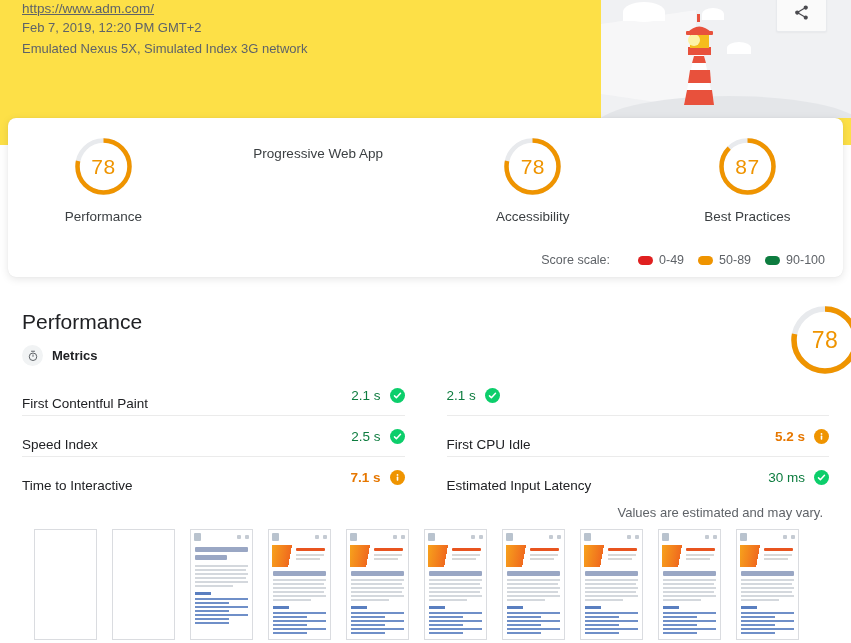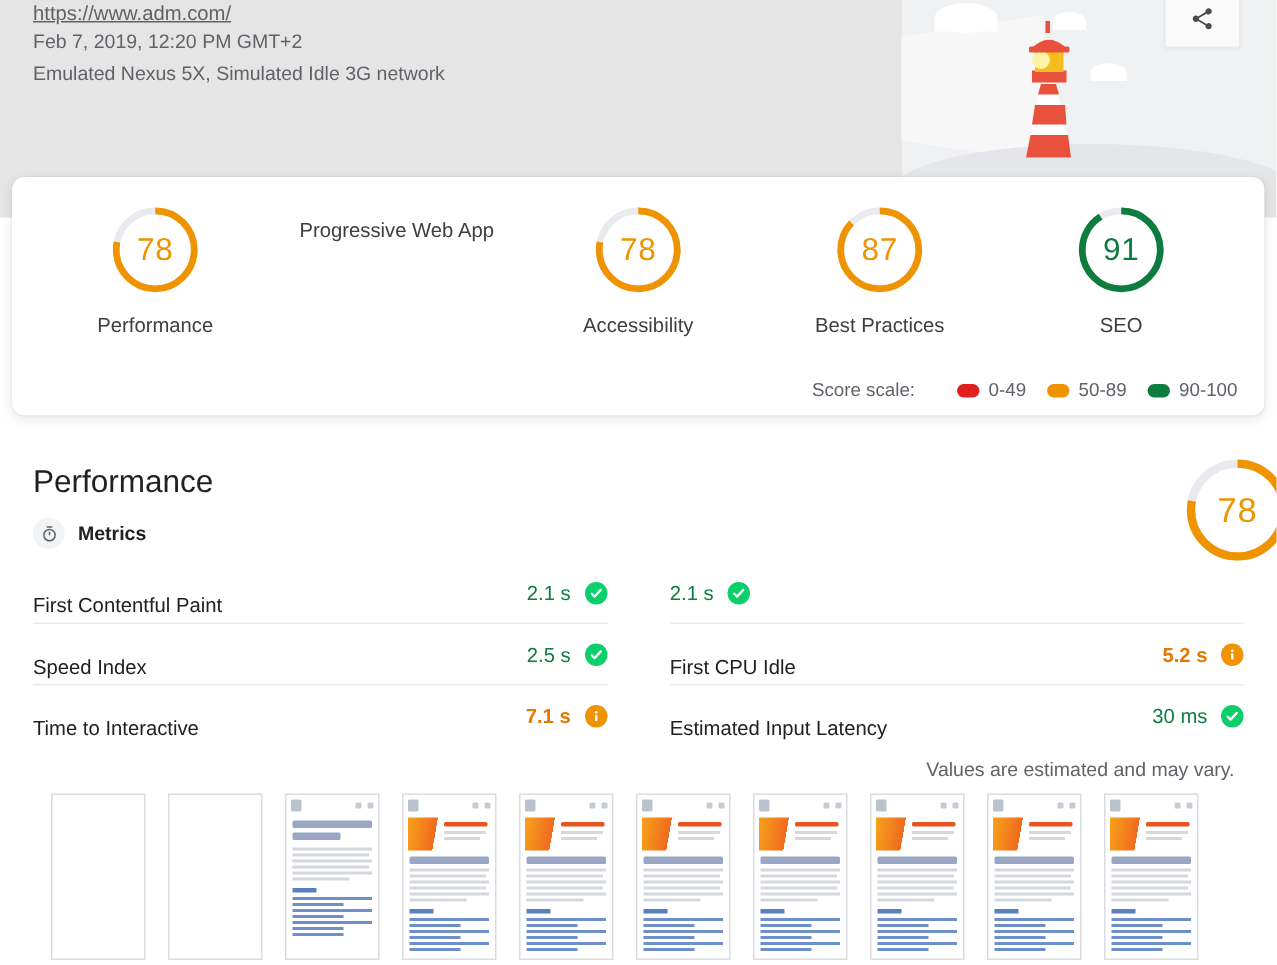--- a/index.html
+++ b/index.html
@@ -8,21 +8,21 @@
     font-family: "Liberation Sans", sans-serif;
     background: #ffffff;
     overflow: hidden;
   }
   .page { position: relative; width: 851px; height: 643px; background: #ffffff; }
 
   
   .header {
     position: relative;
     height: 145px;
-    background: #e5e5e5;
+    background: #fde047;
     overflow: hidden;
   }
   .header-meta {
     position: absolute;
     left: 22px; top: 0px;
     z-index: 4;
   }
   .url-link {
     display: block;
     font-size: 13.5px;
@@ -249,21 +249,21 @@
       <rect x="89" y="33" width="19" height="15" fill="#f5bc1d"></rect>
       <circle cx="93" cy="40" r="6" fill="#fdf3a6"></circle>
       <path d="M86 33 Q98 20 111 33 Z" fill="#e8513c"></path>
       <rect x="85" y="31" width="27" height="4" rx="1" fill="#e8513c"></rect>
       <rect x="96" y="14" width="3" height="8" fill="#e8513c"></rect>
     </svg>
 
     <div class="header-meta">
       <a class="url-link" href="#">https://www.adm.com/</a>
       <span class="meta-line">Feb 7, 2019, 12:20 PM GMT+2</span>
-      <span class="meta-line">Emulated Nexus 5X, Simulated Idle 3G network</span>
+      <span class="meta-line">Emulated Nexus 5X, Simulated Index 3G network</span>
     </div>
 
     <div class="share-btn">
       <svg width="17" height="17" viewBox="0 0 24 24" fill="#4a4a4f">
         <path d="M18 16.08c-.76 0-1.44.3-1.96.77L8.91 12.7c.05-.23.09-.46.09-.7s-.04-.47-.09-.7l7.05-4.11c.54.5 1.25.81 2.04.81 1.66 0 3-1.34 3-3s-1.34-3-3-3-3 1.34-3 3c0 .24.04.47.09.7L8.04 9.81C7.5 9.31 6.79 9 6 9c-1.66 0-3 1.34-3 3s1.34 3 3 3c.79 0 1.5-.31 2.04-.81l7.12 4.16c-.05.21-.08.43-.08.65 0 1.61 1.31 2.92 2.92 2.92s2.92-1.31 2.92-2.92-1.31-2.92-2.92-2.92z"></path>
       </svg>
     </div>
   </div>
 
   <div class="scores-card">
@@ -299,30 +299,20 @@
         <div class="gauge-ring">
           <svg width="63" height="63" viewBox="0 0 63 63">
             <circle cx="31.5" cy="31.5" r="26" fill="none" stroke="#e8eaed" stroke-width="4.5"></circle>
             <circle cx="31.5" cy="31.5" r="26" fill="none" stroke="#ef9400" stroke-width="4.5" stroke-dasharray="142.1 148.7" stroke-linecap="butt" transform="rotate(-90 31.5 31.5)"></circle>
           </svg>
           <div class="gauge-num" style="color:#ef9400">87</div>
         </div>
         <div class="gauge-label">Best Practices</div>
       </div>
 
-      <div class="gauge-item">
-        <div class="gauge-ring">
-          <svg width="63" height="63" viewBox="0 0 63 63">
-            <circle cx="31.5" cy="31.5" r="26" fill="none" stroke="#e8eaed" stroke-width="4.5"></circle>
-            <circle cx="31.5" cy="31.5" r="26" fill="none" stroke="#0d7c3f" stroke-width="4.5" stroke-dasharray="148.6 142.2" stroke-linecap="butt" transform="rotate(-90 31.5 31.5)"></circle>
-          </svg>
-          <div class="gauge-num" style="color:#0d7c3f">91</div>
-        </div>
-        <div class="gauge-label">SEO</div>
-      </div>
 
     </div>
 
     <div class="scale-row">
       <span class="scale-label">Score scale:</span>
       <span class="scale-item">
         <span class="swatch" style="background:#e02020"></span>
         <span>0-49</span>
       </span>
       <span class="scale-item">

